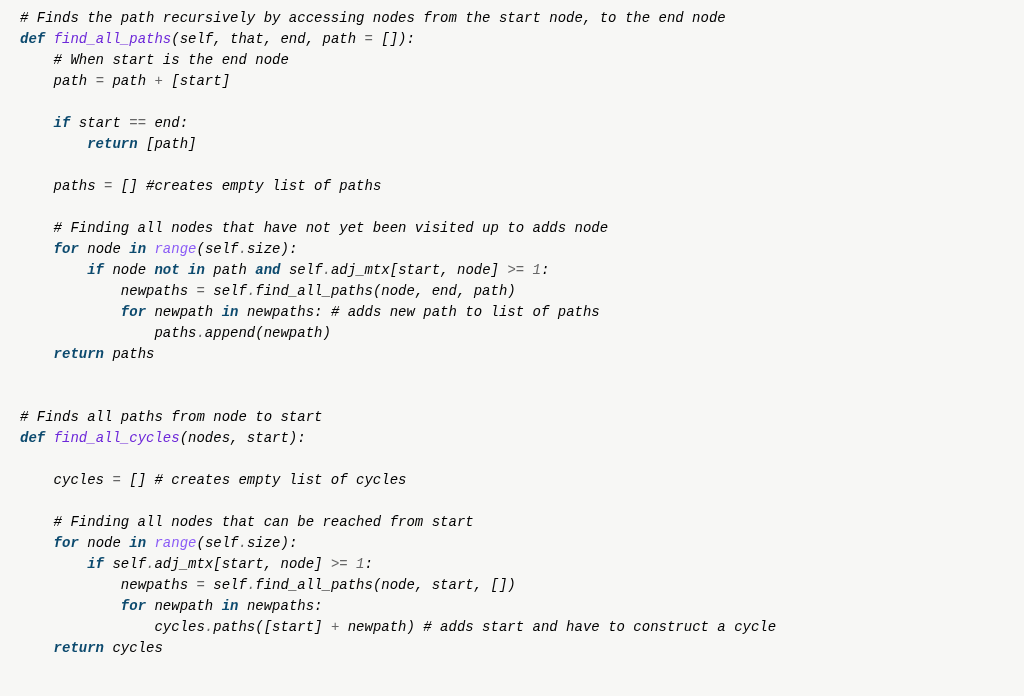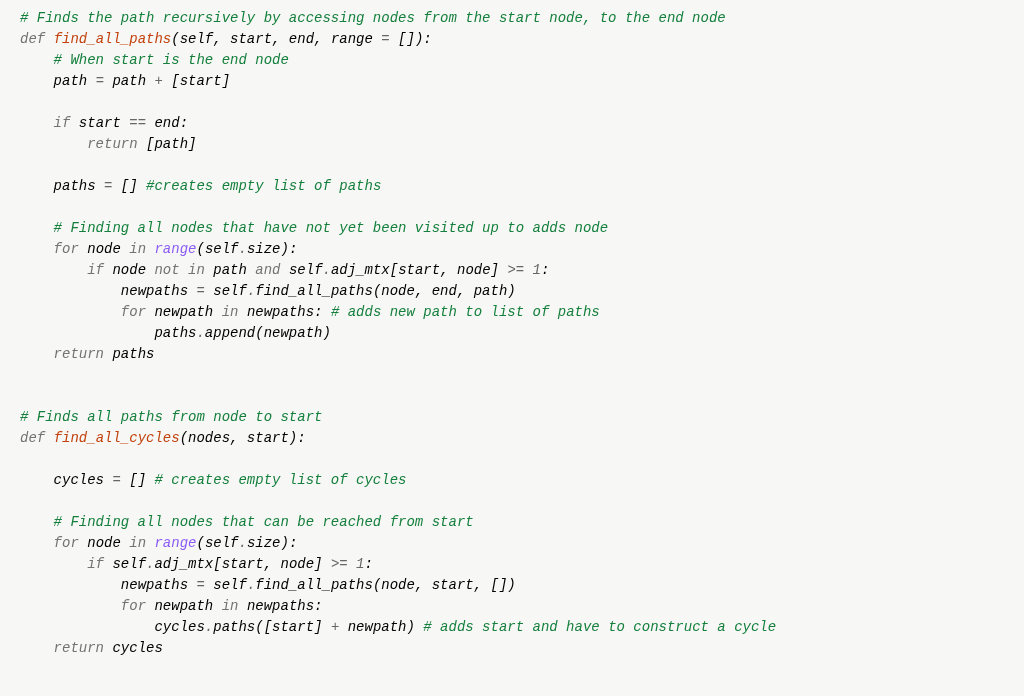--- a/index.html
+++ b/index.html
@@ -9,32 +9,32 @@
       line-height: 1.5;
       background: #f7f7f5;
       padding: 8px 20px;
       color: #000;
       font-style: italic;
     }
     pre {
       white-space: pre;
       font-family: inherit;
     }
-    .comment { color: #15803d; font-style: italic; }
-    .keyword { color: #737373; font-weight: normal; }
-    .defname { color: #c2410c; }
+    .comment { color: #000000; font-style: italic; }
+    .keyword { color: #0c4a6e; font-weight: bold; }
+    .defname { color: #6d28d9; }
     .builtin { color: #8b5cf6; }
     .operator { color: #666666; }
     .number { color: #666666; }
   </style>
 </head>
 <body>
 
 <pre><span class="comment"># Finds the path recursively by accessing nodes from the start node, to the end node</span>
-<span class="keyword">def</span> <span class="defname">find_all_paths</span><span>(self, start, end, range </span><span class="operator">=</span><span> []):</span>
+<span class="keyword">def</span> <span class="defname">find_all_paths</span><span>(self, that, end, path </span><span class="operator">=</span><span> []):</span>
     <span class="comment"># When start is the end node</span>
     <span>path </span><span class="operator">=</span><span> path </span><span class="operator">+</span><span> [start]</span>
 
     <span class="keyword">if</span><span> start </span><span class="operator">==</span><span> end:</span>
         <span class="keyword">return</span><span> [path]</span>
 
     <span>paths </span><span class="operator">=</span><span> [] </span><span class="comment">#creates empty list of paths</span>
 
     <span class="comment"># Finding all nodes that have not yet been visited up to adds node</span>
     <span class="keyword">for</span><span> node </span><span class="keyword">in</span><span> </span><span class="builtin">range</span><span>(self</span><span class="operator">.</span><span>size):</span>

